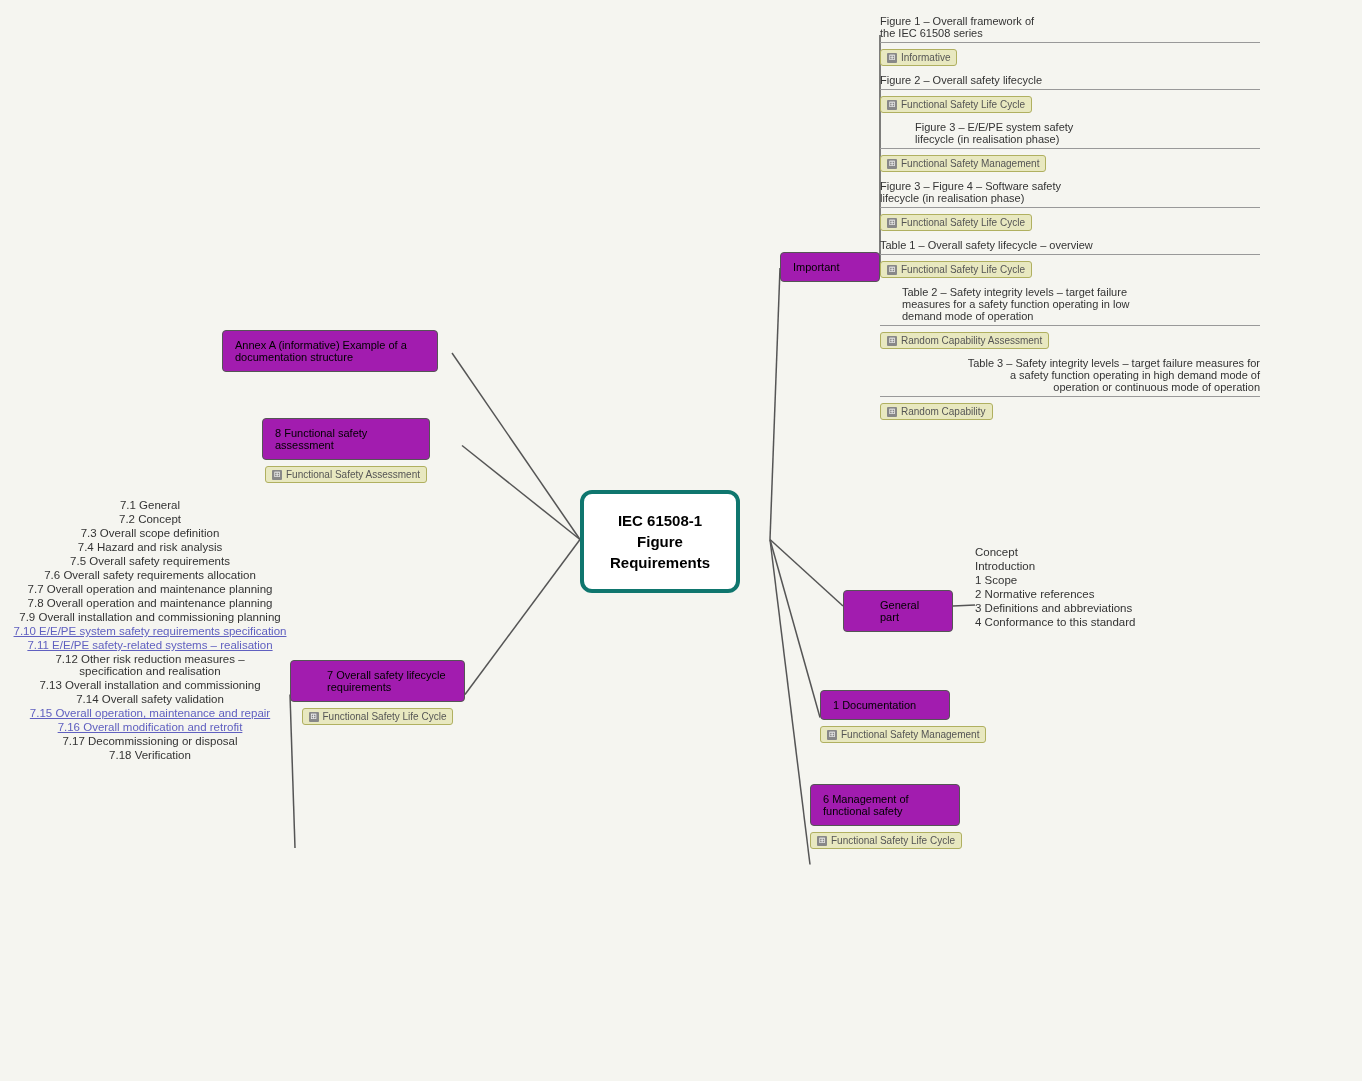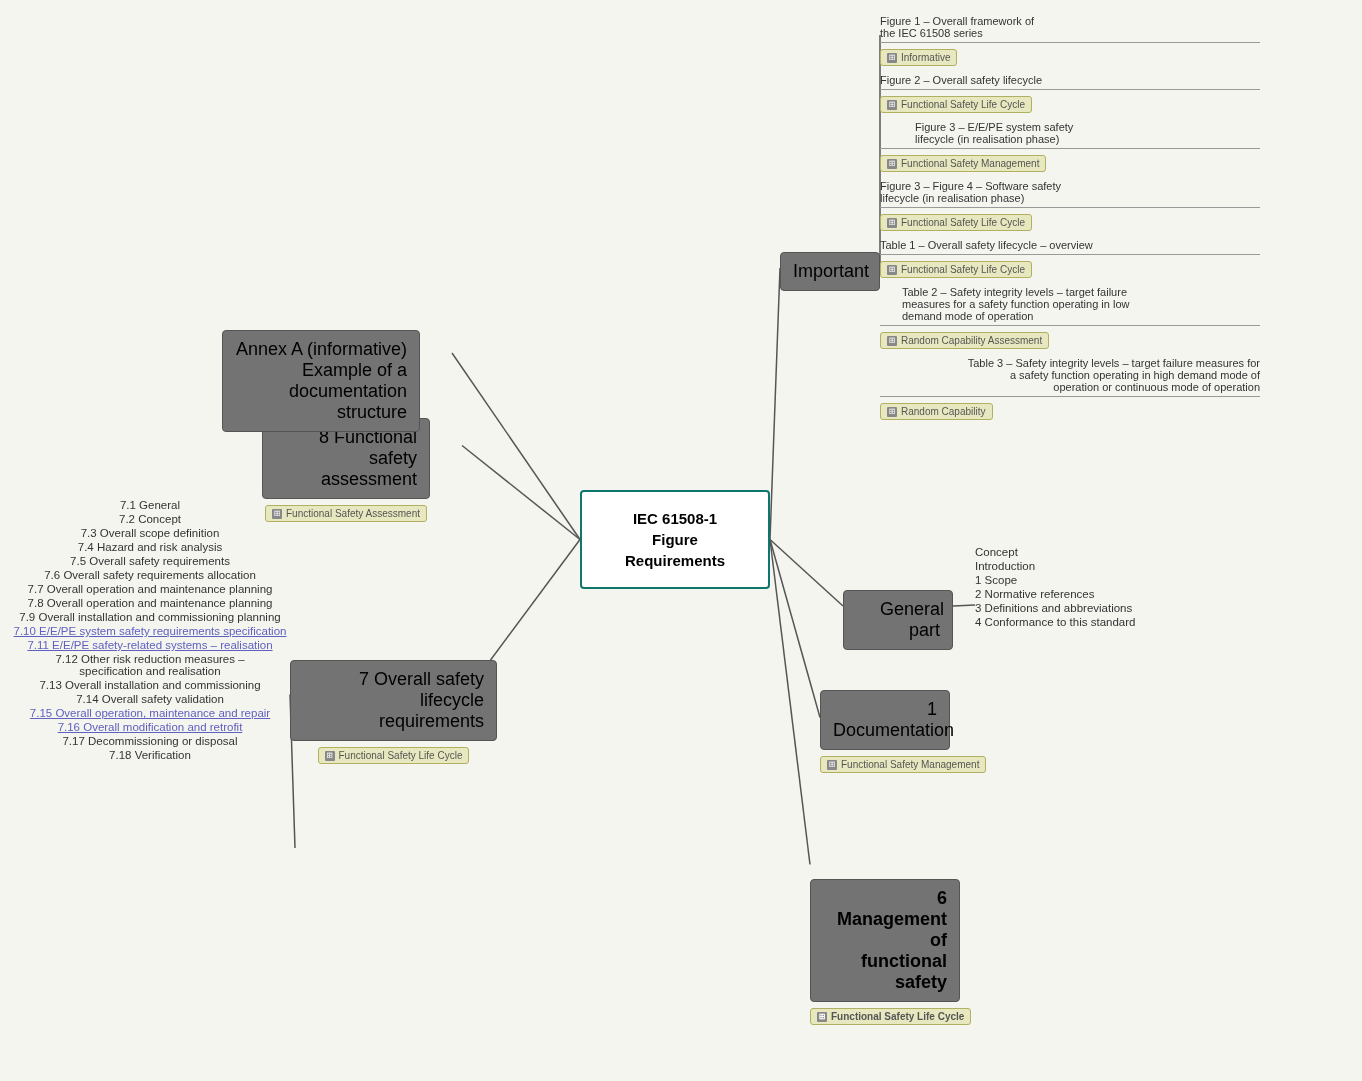--- a/index.html
+++ b/index.html
@@ -23,38 +23,38 @@
     }
 
     .node {
       position: absolute;
       z-index: 2;
     }
 
     
     .center-node {
       background: white;
-      border: 2px solid #0f766e;
-      border-radius: 4px;
+      border: 4px solid #0f766e;
+      border-radius: 12px;
       padding: 16px 20px;
       text-align: center;
       font-weight: bold;
       font-size: 15px;
       line-height: 1.4;
-      width: 190px;
+      width: 160px;
     }
 
     
     .box-node {
-      background: #737373;
+      background: #a21caf;
       border: 1.5px solid #555;
       border-radius: 4px;
       padding: 8px 12px;
-      text-align: right;
-      font-size: 18px;
+      text-align: left;
+      font-size: 11px;
     }
 
     
     .tag {
       display: inline-flex;
       align-items: center;
       gap: 4px;
       background: #e8e8c0;
       border: 1px solid #b0b060;
       border-radius: 3px;
@@ -154,34 +154,34 @@
     <span>1 Documentation</span>
   </div>
   <div style="text-align:center; margin-top:3px;">
     <span class="tag">
       <span class="tag-icon">⊞</span>
       <span>Functional Safety Management</span>
     </span>
   </div>
 </div>
 
-<div class="node" id="node-management" style="left:810px; top:879px;font-weight:bold;">
+<div class="node" id="node-management" style="left:810px; top:784px;">
   <div class="box-node" style="width:150px;">
     <span>6 Management of<br>functional safety</span>
   </div>
   <div style="text-align:center; margin-top:3px;">
     <span class="tag">
       <span class="tag-icon">⊞</span>
       <span>Functional Safety Life Cycle</span>
     </span>
   </div>
 </div>
 
 <div class="node" id="node-section7" style="left:290px; top:660px;">
-  <div class="box-node" style="width:207px;padding-left:36px;">
+  <div class="box-node" style="width:175px;padding-left:36px;">
     <span>7 Overall safety lifecycle<br>requirements</span>
   </div>
   <div style="text-align:center; margin-top:3px;">
     <span class="tag">
       <span class="tag-icon">⊞</span>
       <span>Functional Safety Life Cycle</span>
     </span>
   </div>
 </div>
 
@@ -190,21 +190,21 @@
     <span>8 Functional safety assessment</span>
   </div>
   <div style="text-align:center; margin-top:3px;">
     <span class="tag">
       <span class="tag-icon">⊞</span>
       <span>Functional Safety Assessment</span>
     </span>
   </div>
 </div>
 
-<div class="node box-node" id="node-annex" style="left:222px; top:330px; width:198px;">
+<div class="node box-node" id="node-annex" style="left:222px; top:330px; width:216px;">
   <span>Annex A (informative) Example of
 a documentation structure</span>
 </div>
 
 <div class="node" id="node-figures" style="left:880px; top:15px; width:380px;">
   
   <div class="fig-label">Figure 1 – Overall framework of<br>the IEC 61508 series</div>
   <hr class="divider">
   <span class="tag">
     <span class="tag-icon">⊞</span>

